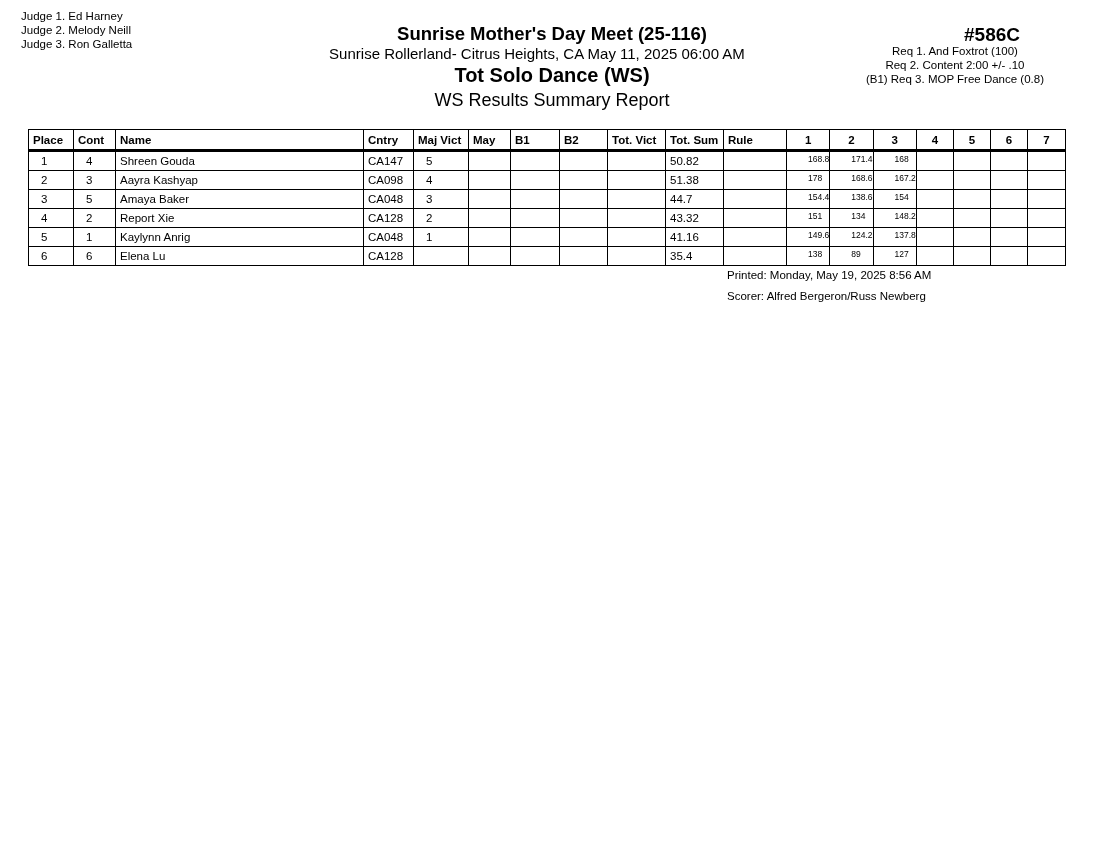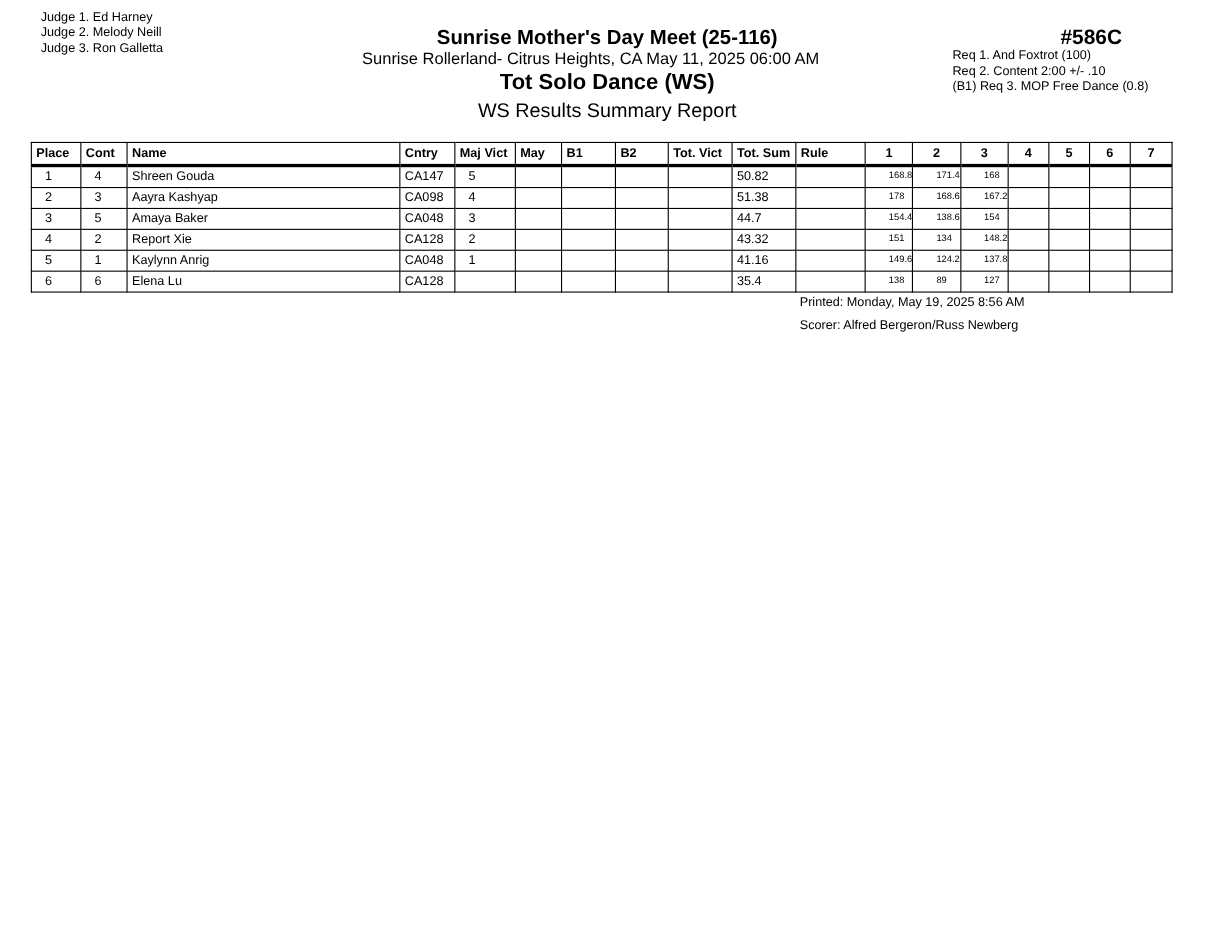--- a/index.html
+++ b/index.html
@@ -1,25 +1,25 @@
 <!DOCTYPE html>
 <html><head>
 <meta charset="utf-8">
 <style>
   html, body { margin:0; padding:0; background:#ffffff; }
   body { width:1100px; height:850px; position:relative; font-family:"Liberation Sans", sans-serif; color:#000; overflow:hidden; }
   .abs { position:absolute; white-space:nowrap; }
-  .judges { left:37px; top:9px; font-size:11.5px; line-height:14px; }
+  .judges { left:21px; top:9px; font-size:11.5px; line-height:14px; }
   .center { left:0; width:1100px; text-align:center; }
   .title { top:23px; font-size:18.5px; font-weight:bold; left:2px; width:1100px; }
   .venue { top:45px; font-size:15px; left:-13px; }
   .event { top:64px; font-size:20px; font-weight:bold; left:2px; }
   .report { top:90px; font-size:18px; left:2px; }
   .code { left:964px; top:24px; font-size:19px; font-weight:bold; }
-  .reqs { right:56px; top:44px; font-size:11.5px; line-height:14px; text-align:left; }
+  .reqs { right:56px; top:44px; font-size:11.5px; line-height:14px; text-align:center; }
   .reqs div { white-space:nowrap; }
   table.results { position:absolute; left:28px; top:129px; border-collapse:collapse; table-layout:fixed; font-size:11.5px; }
   table.results th, table.results td { border:1px solid #000; padding:0 0 0 4px; height:18px; line-height:18px; overflow:hidden; white-space:nowrap; font-weight:normal; text-align:left; }
   table.results thead th { height:19px; border-bottom:3px solid #000;font-weight:bold; }
   table.results th.j, table.results td.j { text-align:center; padding:0; }
   table.results td.score { font-size:8.5px; text-align:left; padding-left:21px; vertical-align:top; line-height:15px; }
   table.results td.c { text-align:left; padding-left:12px; }
   .footer { left:690px; font-size:11.5px;margin-left:37px; }
 </style>
 </head>

